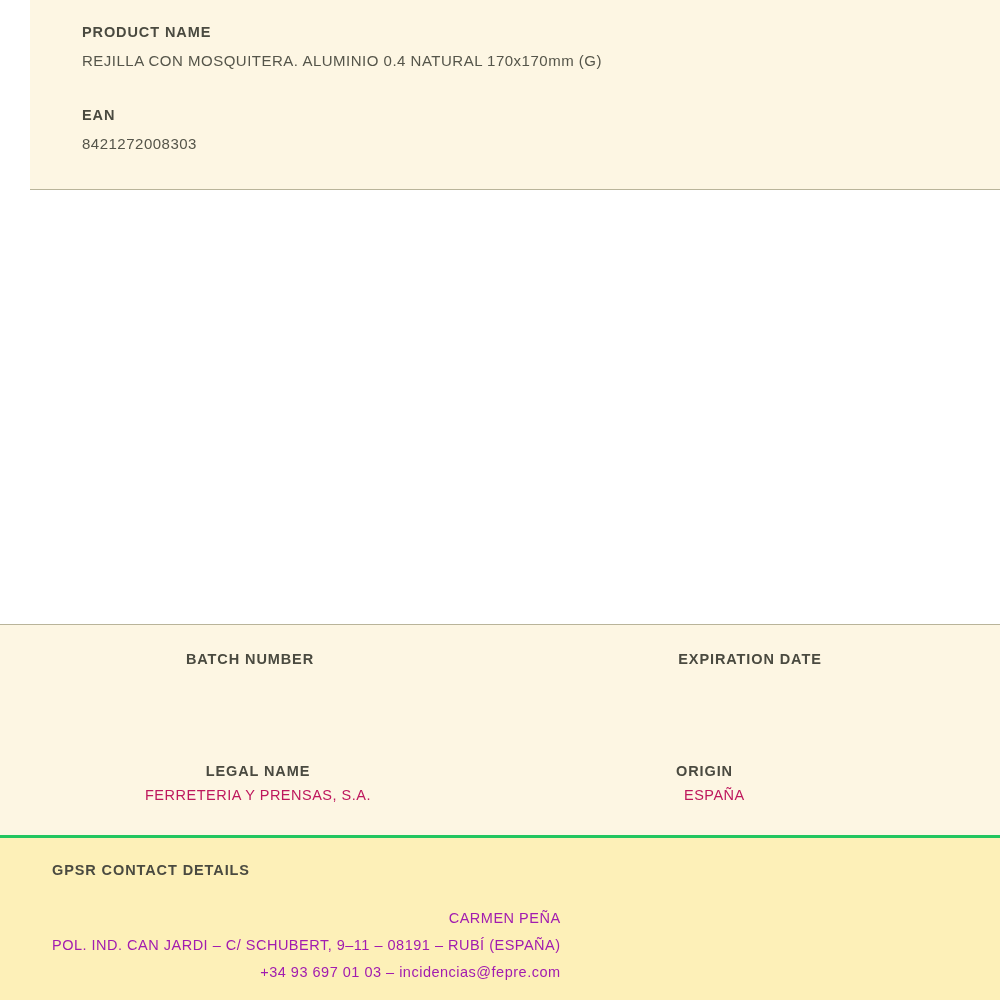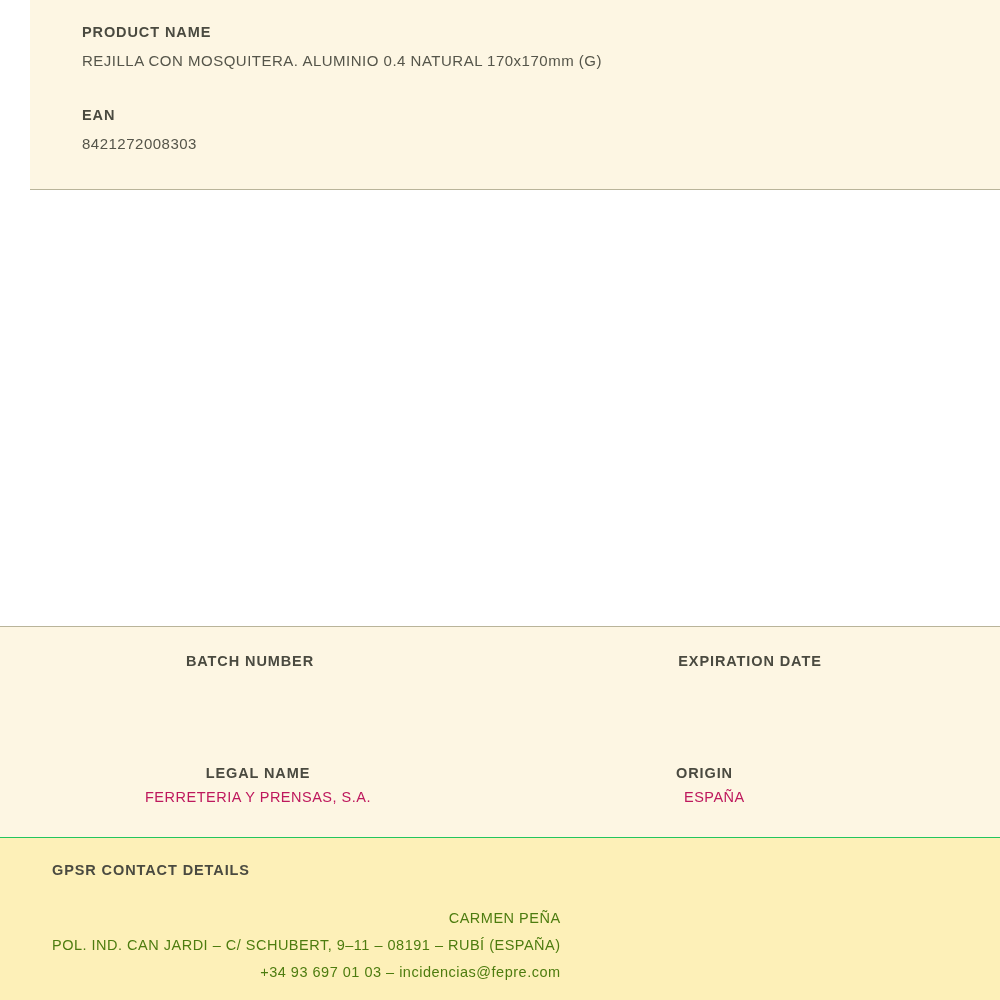--- a/index.html
+++ b/index.html
@@ -52,21 +52,21 @@
   
   .media-area {
     background: #ffffff;
     flex: 1 1 auto;
     border-bottom: 1px solid #b9b49a;
   }
 
   
   .info-block {
     background: #fdf6e3;
-    border-bottom: 1px solid #22c55e;
+    border-bottom: 3px solid #22c55e;
     padding: 26px 0 22px 0;
     box-sizing: border-box;
   }
   .info-row {
     display: flex;
     width: 100%;
   }
   .info-col {
     width: 50%;
     box-sizing: border-box;
@@ -117,21 +117,21 @@
     text-transform: uppercase;
     padding-top: 2px;
   }
   .footer-lines {
     text-align: right;
   }
   .footer-lines p {
     margin: 0 0 11px 0;
     font-size: 14.5px;
     letter-spacing: 0.5px;
-    color: #4d7c0f;
+    color: #a21caf;
   }
   .footer-lines p:last-child {
     margin-bottom: 0;
   }
 </style>
 </head>
 <body>
 
 <div class="sheet">
 

